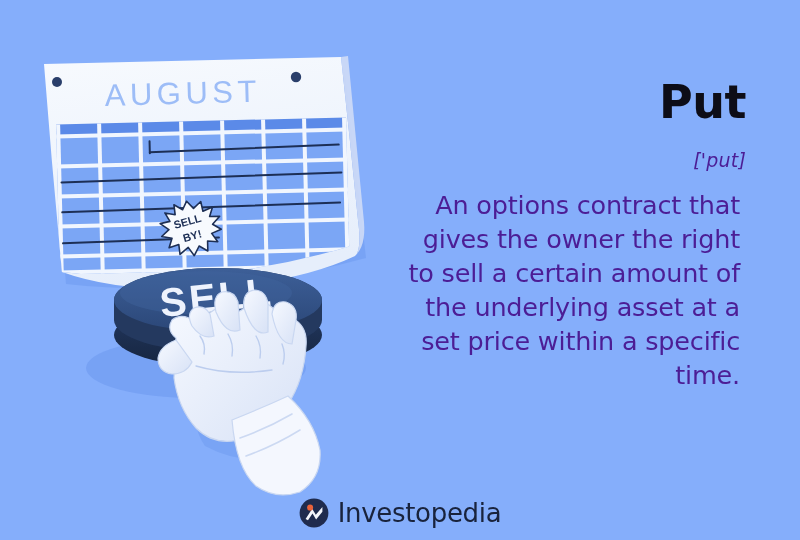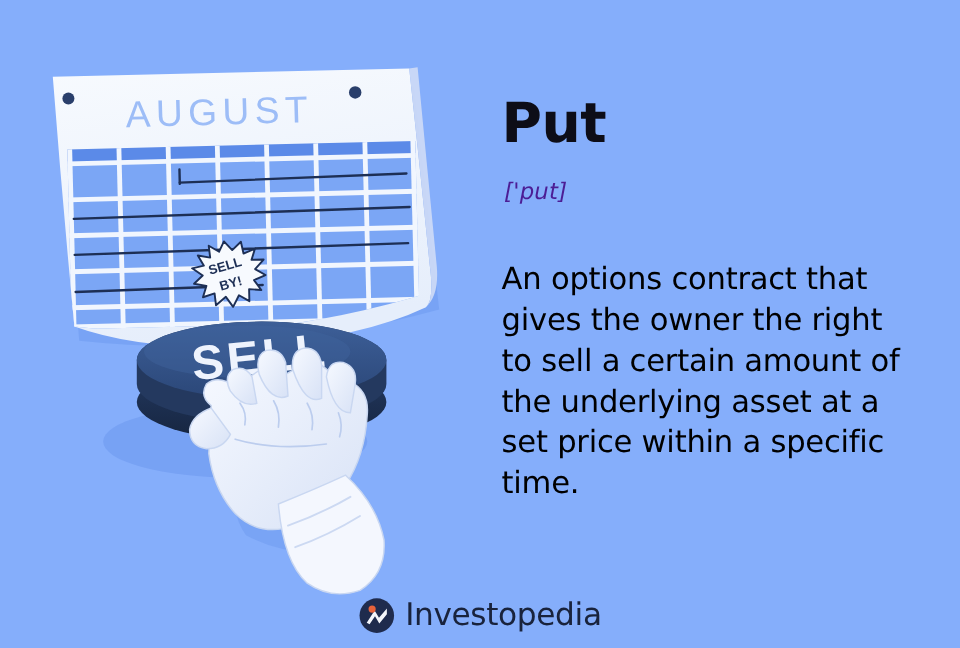--- a/index.html
+++ b/index.html
@@ -22,23 +22,24 @@
     left: 0;
     top: 0;
     width: 400px;
     height: 500px;
   }
   #illustration svg { display: block; }
 
   
   #definition-panel {
     position: absolute;
-    left: 418px;
+    left: 396px;
     top: 78px;
     width: 350px;
+    text-align: right;
   }
   #term-title {
     font-family: "DejaVu Sans", sans-serif;
     font-size: 46px;
     font-weight: bold;
     color: #0d0d17;
     letter-spacing: -0.5px;
     line-height: 1.05;
     margin: 0;
   }
@@ -47,23 +48,23 @@
     font-size: 19px;
     font-style: italic;
     color: #4c1d95;
     margin: 23px 0 0 2px;
     letter-spacing: 0.2px;
   }
   #term-definition {
     font-family: "DejaVu Sans", sans-serif;
     font-size: 25.5px;
     font-weight: 400;
-    color: #000000;
+    color: #4c1d95;
     line-height: 1.33;
-    margin: 46px 0 0 0;
+    margin: 18px 0 0 0;
     letter-spacing: -0.2px;
     max-width: 344px;
   }
 
   
   #brand-footer {
     position: absolute;
     left: 0;
     right: 0;
     bottom: 12px;

